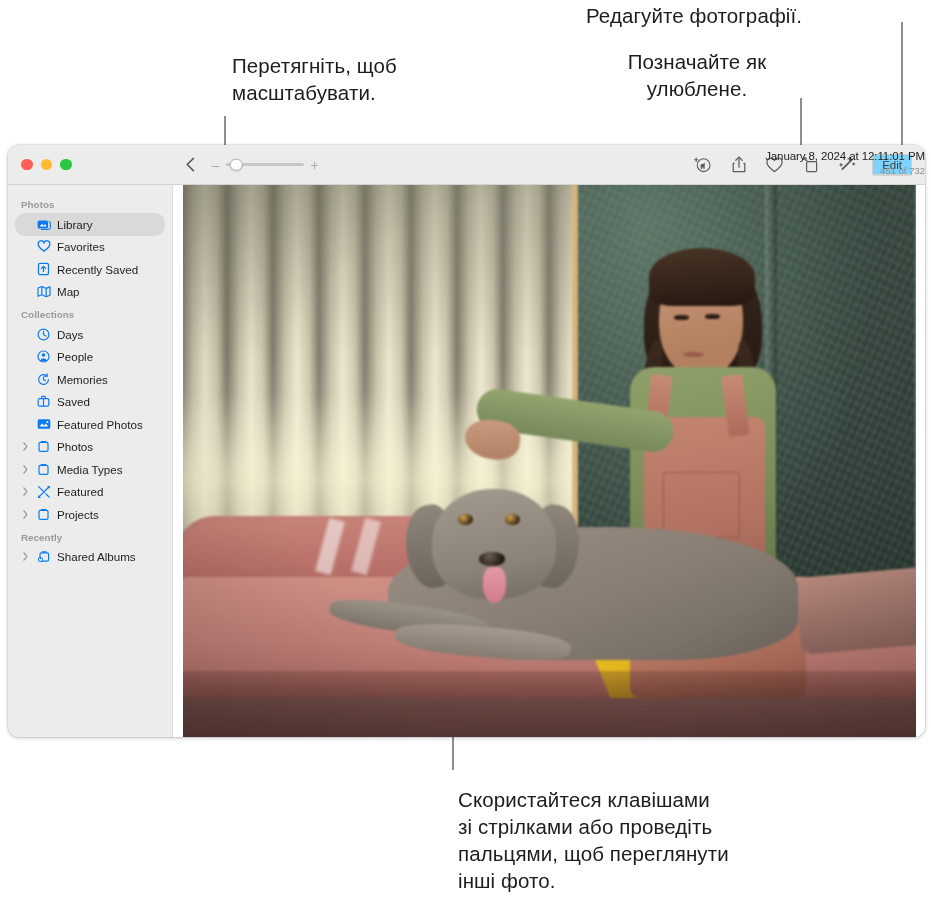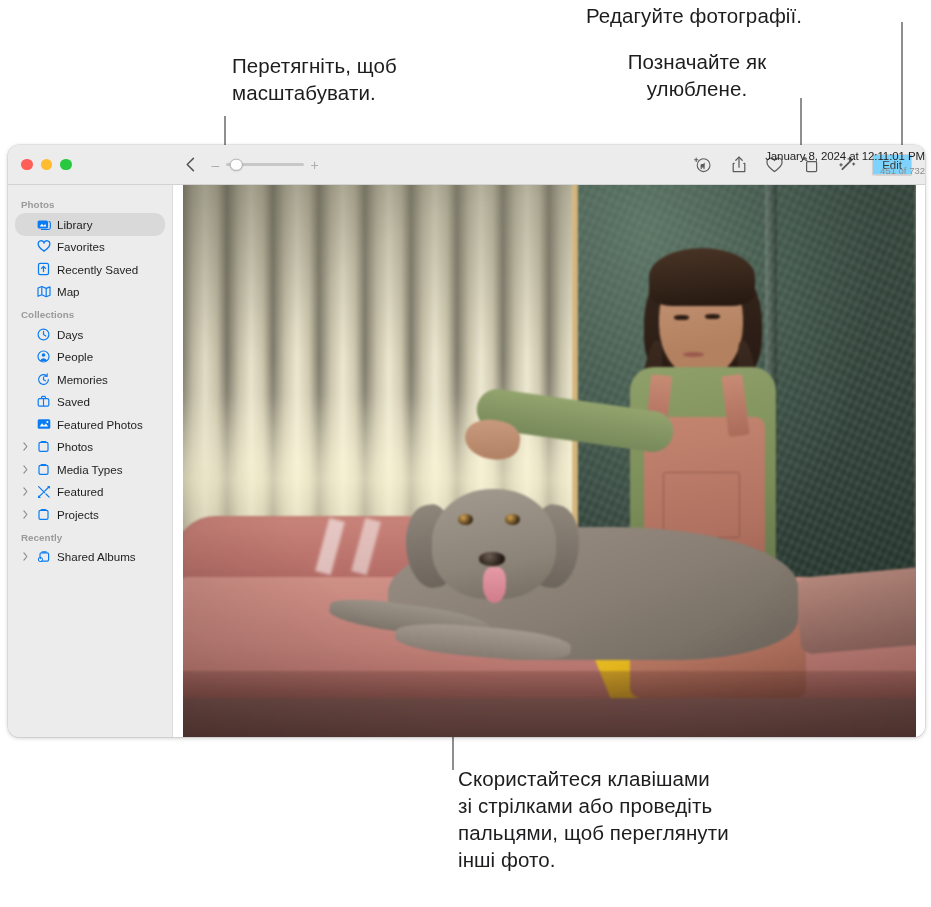--- a/index.html
+++ b/index.html
@@ -24,21 +24,21 @@
     position: absolute;
     color: #1d1d1f;
     font-size: 20.5px;
     line-height: 27px;
     letter-spacing: 0.1px;
     white-space: pre-line;
   }
   #callout-zoom   { left: 232px; top: 52px;  width: 260px; }
   #callout-edit   { left: 586px; top: 2px;   width: 340px; text-align: left;}
   #callout-fav    { left: 586px; top: 48px;  width: 222px; text-align: center; }
-  #callout-arrows { left: 458px; top: 765px; width: 410px; }
+  #callout-arrows { left: 458px; top: 786px; width: 410px; }
 
   .leader {
     position: absolute;
     background: #8e8e93;
     width: 1.6px;
   }
   #leader-zoom   { left: 224px; top: 116px; height: 52px; }
   #leader-edit   { left: 901px; top: 22px;  height: 131px; }
   #leader-fav    { left: 800px; top: 98px;  height: 55px; }
   #leader-arrows { left: 452px; top: 678px; height: 92px; }

